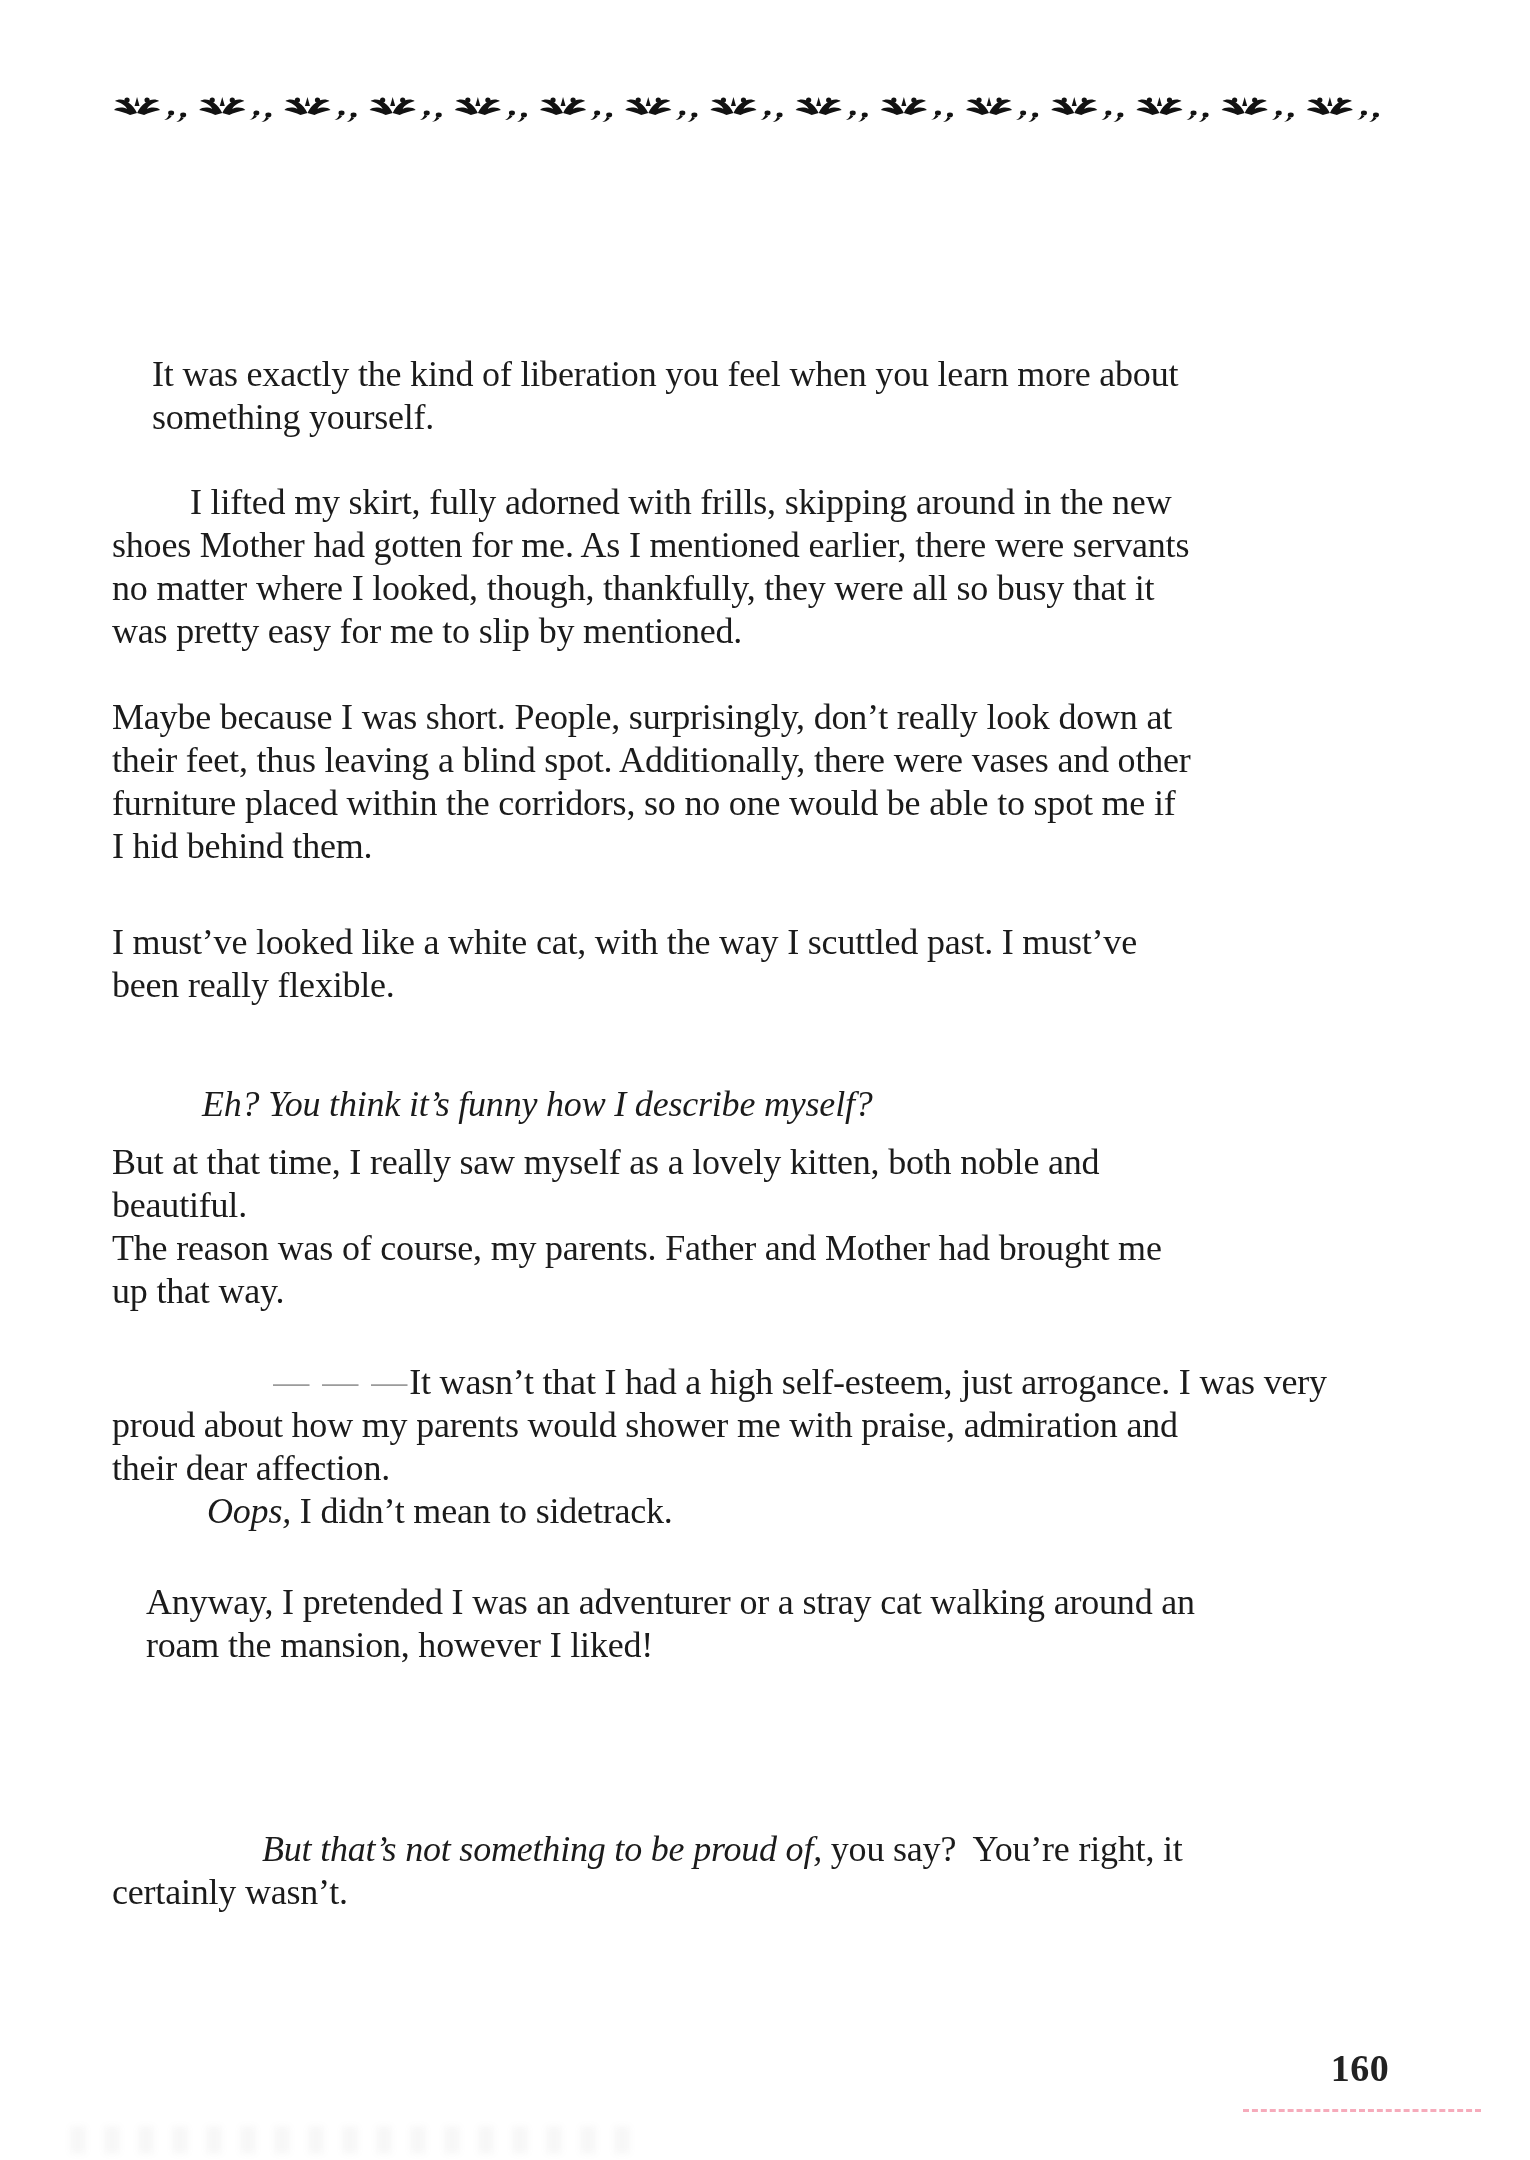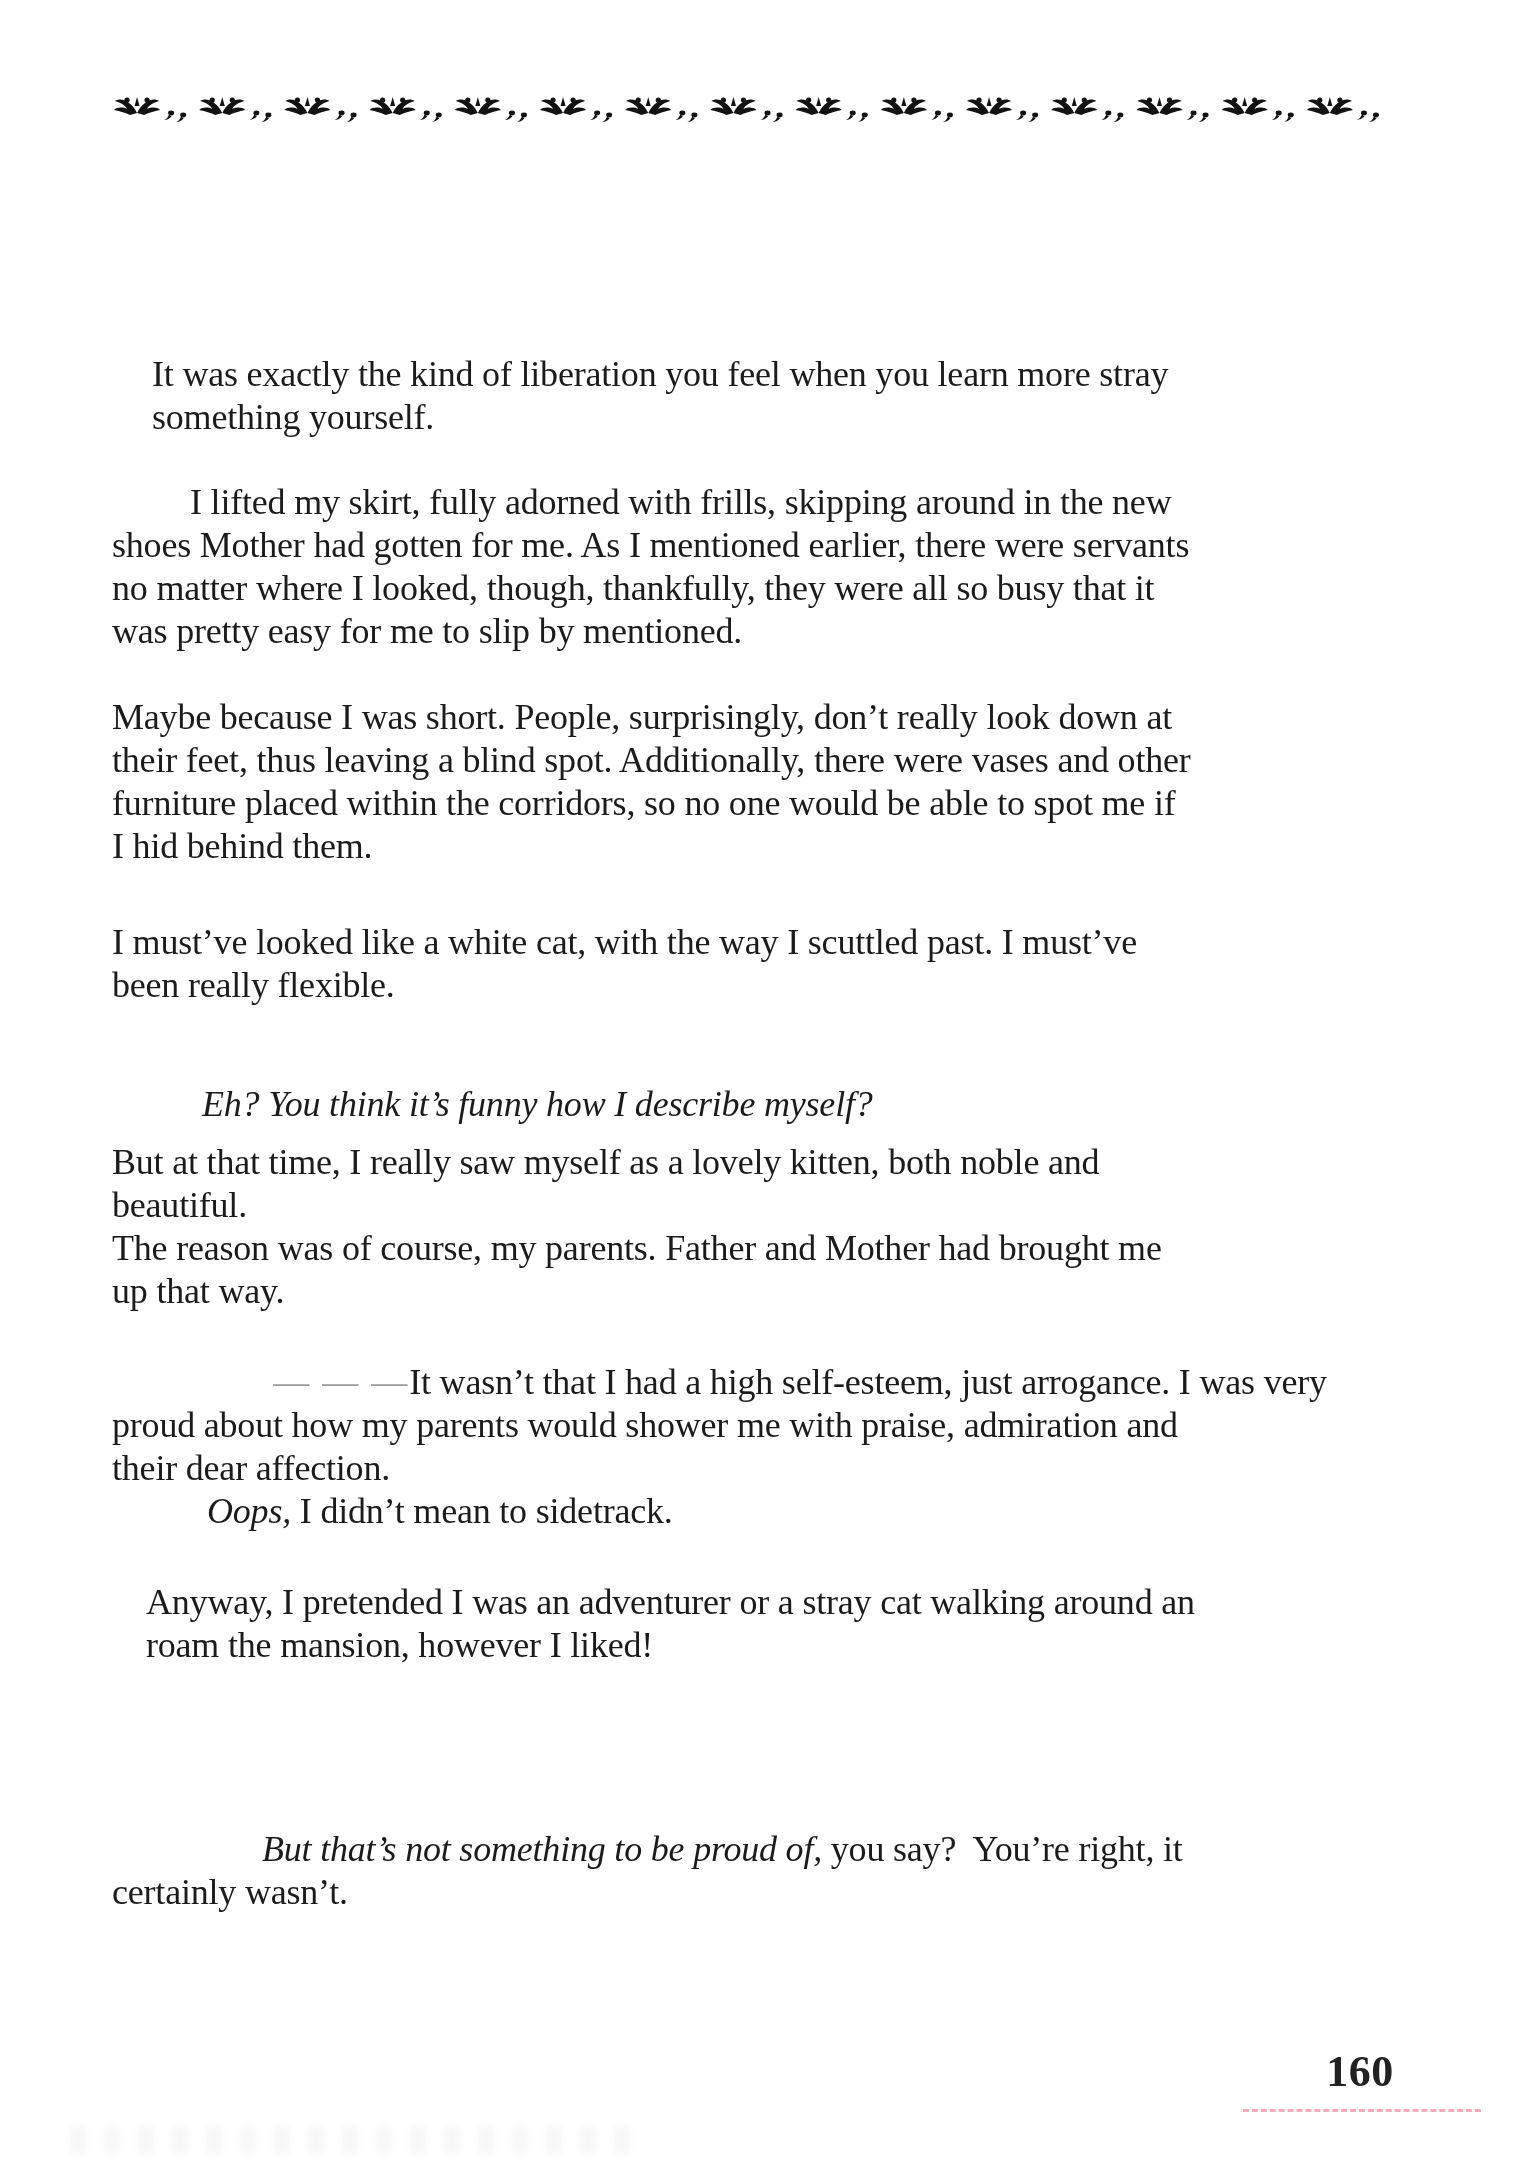--- a/index.html
+++ b/index.html
@@ -31,21 +31,21 @@
   .p10{top:1828px;}
   .ind78{padding-left:78px;}
   .ind90{padding-left:90px;}
   .ind40{padding-left:40px;text-align:center;}
   .ind95{padding-left:95px;}
   .ind150{padding-left:150px;}
   .italic{font-style:italic;}
   .dashes{color:#9b9b9b;letter-spacing:2px;}
   .page-number{
     position:absolute;left:1305px;top:2046px;width:110px;
-    font-size:44px;font-weight:600;color:#222;text-align:center;
+    font-size:38px;font-weight:600;color:#222;text-align:center;
     letter-spacing:0.5px;
   }
   .red-underline{
     position:absolute;left:1243px;top:2109px;width:238px;height:0;
     border-top:3px dashed #ef5a7a;opacity:0.5;
   }
   .bleed-through{
     position:absolute;left:70px;top:2126px;width:560px;height:28px;
     background:repeating-linear-gradient(90deg,
       rgba(110,110,110,0.10) 0px, rgba(110,110,110,0.10) 16px,
@@ -85,21 +85,21 @@
         <use href="#orn-unit" x="765"></use>
         <use href="#orn-unit" x="850"></use>
         <use href="#orn-unit" x="935"></use>
         <use href="#orn-unit" x="1020"></use>
         <use href="#orn-unit" x="1105"></use>
         <use href="#orn-unit" x="1190"></use>
       </svg>
   </div>
 
   <div class="para p1">
-    <div class="line">It was exactly the kind of liberation you feel when you learn more stray</div>
+    <div class="line">It was exactly the kind of liberation you feel when you learn more about</div>
     <div class="line">something yourself.</div>
   </div>
 
   <div class="para p2">
     <div class="line ind78">I lifted my skirt, fully adorned with frills, skipping around in the new</div>
     <div class="line">shoes Mother had gotten for me. As I mentioned earlier, there were servants</div>
     <div class="line">no matter where I looked, though, thankfully, they were all so busy that it</div>
     <div class="line">was pretty easy for me to slip by mentioned.</div>
   </div>
 

